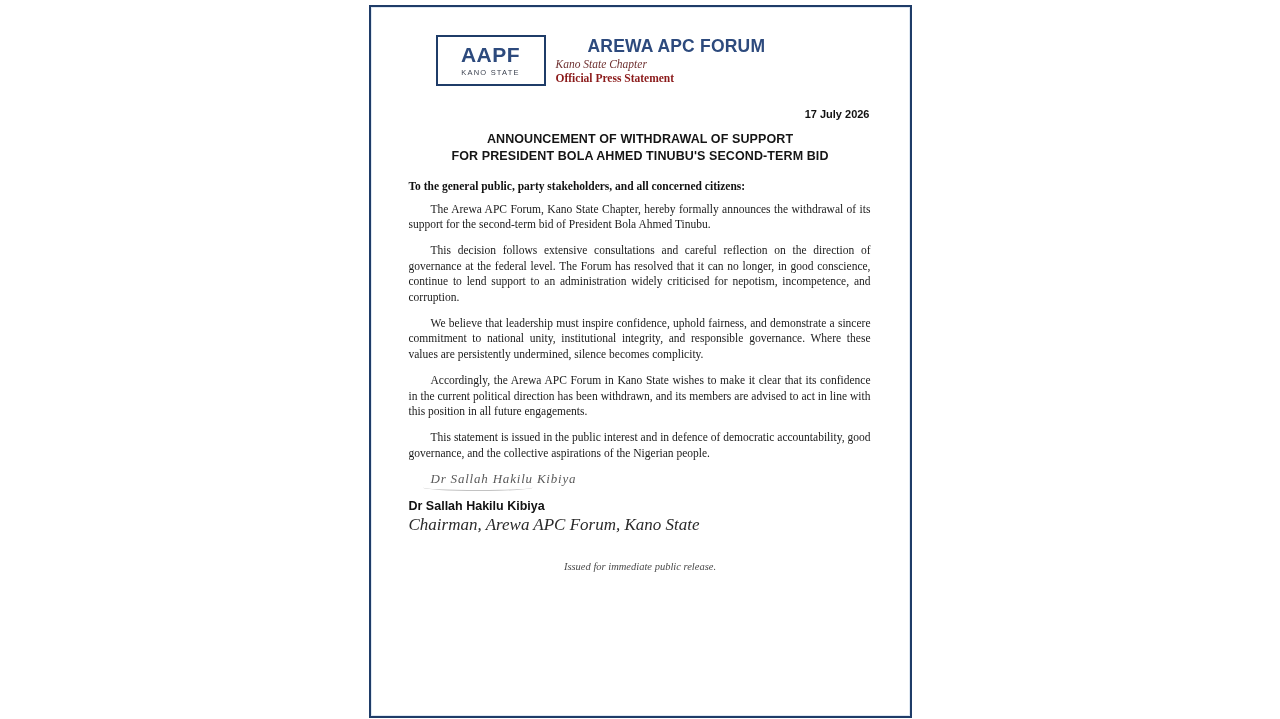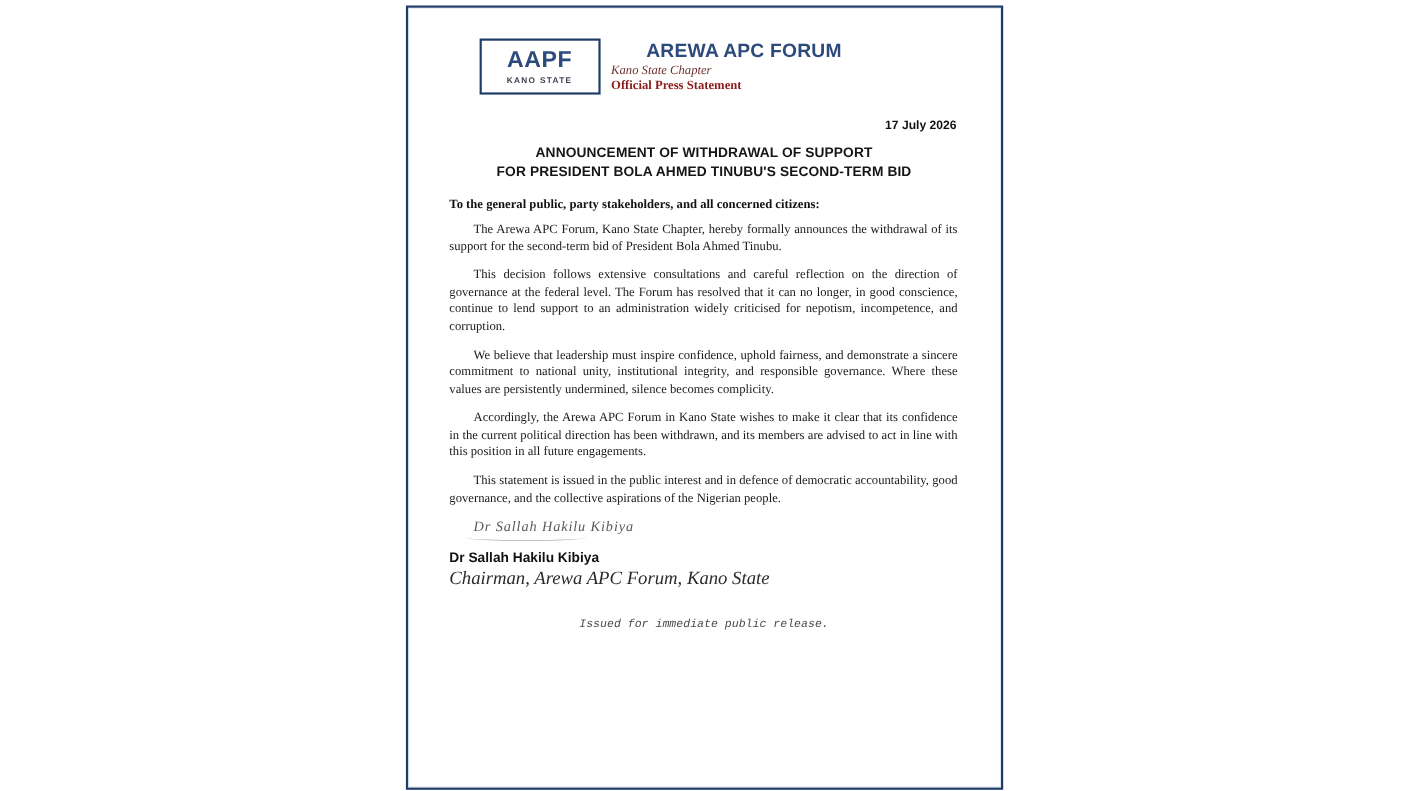--- a/index.html
+++ b/index.html
@@ -33,21 +33,21 @@
     align-items: center; justify-content: center;
     flex-shrink: 0;
   }
   .logo-acronym {
     font-family: "Liberation Sans", sans-serif;
     font-weight: bold; font-size: 21px; line-height: 22px;
     color: #2d4a7d; letter-spacing: 0.5px;
   }
   .logo-sub {
     font-family: "Liberation Sans", sans-serif;
-    font-weight: bold; font-size: 7.5px; letter-spacing: 1.2px;
+    font-weight: normal; font-size: 7.5px; letter-spacing: 1.2px;
     color: #3c4250; margin-top: 2px;
   }
   .header-text { margin-left: 10px; padding-top: 1px; }
   .org-name {
     font-family: "Liberation Sans", sans-serif;
     font-weight: bold; font-size: 17.5px; line-height: 20px;
     color: #2d4a7d; letter-spacing: 0.2px; margin-left: 32px;
   }
   .chapter {
     font-style: italic; font-size: 11.5px; line-height: 14px;
@@ -107,21 +107,21 @@
     font-weight: bold; font-size: 12.5px; color: #111;
   }
   .signer-title {
     margin: 2px 39px 4px 38px;
     font-style: italic; font-size: 17px; color: #2a2a2a;
   }
   
   .release-note {
     margin-top: 26px;
     text-align: center;
-    font-style: italic; font-size: 10.5px; color: #4a4a4a; font-family: Liberation Mono, monospace;
+    font-style: italic; font-size: 10.5px; color: #4a4a4a;
   }
 </style>
 </head>
 <body>
 
 <div class="canvas">
   <div class="page">
 
     <div class="header">
       <div class="logo-box">

